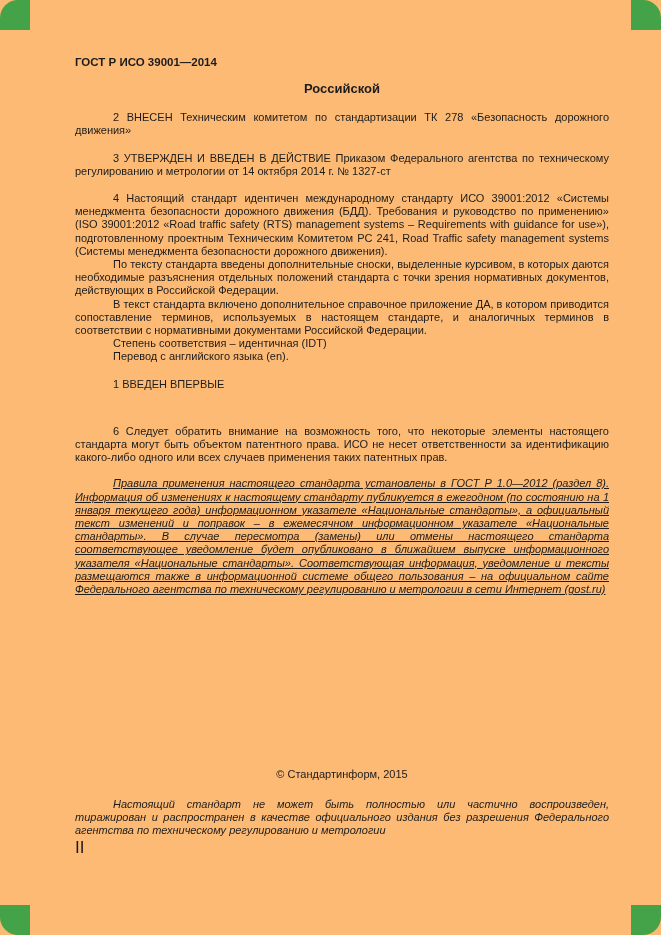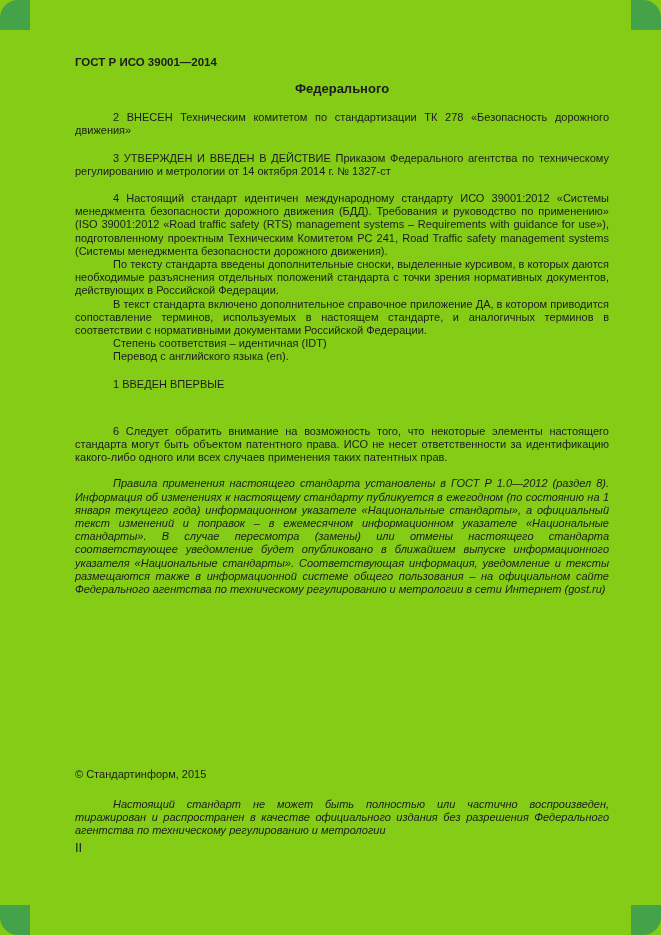--- a/index.html
+++ b/index.html
@@ -5,21 +5,21 @@
   html, body {
     margin: 0;
     padding: 0;
     background: #ffffff;
     font-family: "Liberation Sans", sans-serif;
   }
   .page {
     position: relative;
     width: 661px;
     height: 935px;
-    background: #84cc16;
+    background: #fdba74;
     overflow: hidden;
     color: #1c1c1c;
   }
   
   .corner {
     position: absolute;
     width: 30px;
     height: 30px;
     background: var(--corner-green, #44a248);
   }
@@ -61,52 +61,53 @@
     text-indent: 38px;
   }
   p.line {
     margin: 0;
     text-indent: 38px;
   }
   p.gap-lg { margin-top: 34px; }
   p.italic {
     font-style: italic;
     margin-top: 13px;
+    text-decoration: underline;
   }
   p.copyright {
     margin: 172px 0 0 0;
-    text-align: left;
+    text-align: center;
     text-indent: 0;
   }
   p.footer-notice {
     margin: 16px 0 0 0;
     text-align: justify;
     text-indent: 38px;
     font-style: italic;
   }
   .page-num {
     margin: 4px 0 0 0;
-    font-size: 13px;
+    font-size: 17px;
   }
 </style>
 </head>
 <body>
 
 <div class="page">
 
   <div class="corner tl"></div>
   <div class="corner tr"></div>
   <div class="corner bl"></div>
   <div class="corner br"></div>
 
   <div class="content">
 
     <div class="doc-header">ГОСТ Р ИСО 39001—2014</div>
 
-    <div class="doc-title">Федерального</div>
+    <div class="doc-title">Российской</div>
 
 
     <p class="para">2 ВНЕСЕН Техническим комитетом по стандартизации ТК 278 «Безопасность дорожного движения»</p>
 
     <p class="para">3 УТВЕРЖДЕН И ВВЕДЕН В ДЕЙСТВИЕ Приказом Федерального агентства по техническому регулированию и метрологии от 14 октября 2014 г. № 1327-ст</p>
 
     <p class="para">4 Настоящий стандарт идентичен международному стандарту ИСО 39001:2012 «Системы менеджмента безопасности дорожного движения (БДД). Требования и руководство по применению» (ISO 39001:2012 «Road traffic safety (RTS) management systems – Requirements with guidance for use»), подготовленному проектным Техническим Комитетом РС 241, Road Traffic safety management systems (Системы менеджмента безопасности дорожного движения).</p>
     <p class="cont">По тексту стандарта введены дополнительные сноски, выделенные курсивом, в которых даются необходимые разъяснения отдельных положений стандарта с точки зрения нормативных документов, действующих в Российской Федерации.</p>
     <p class="cont">В текст стандарта включено дополнительное справочное приложение ДА, в котором приводится сопоставление терминов, используемых в настоящем стандарте, и аналогичных терминов в соответствии с нормативными документами Российской Федерации.</p>
     <p class="line">Степень соответствия – идентичная (IDT)</p>

